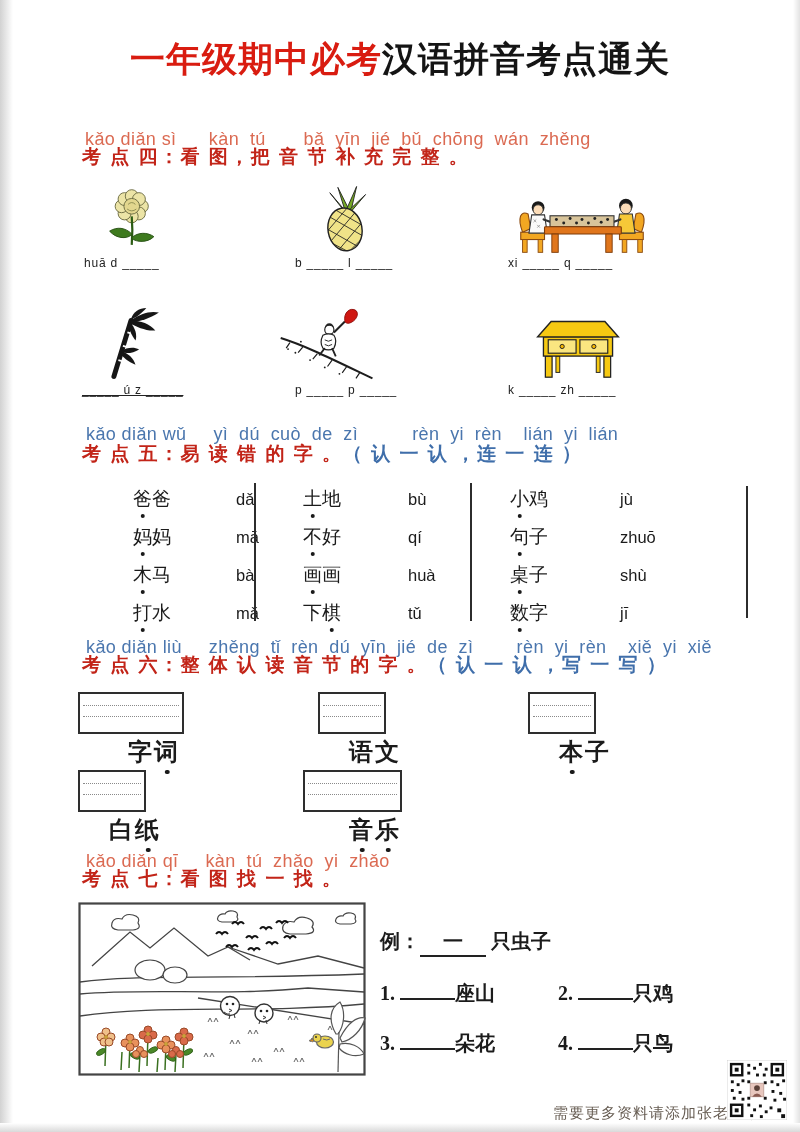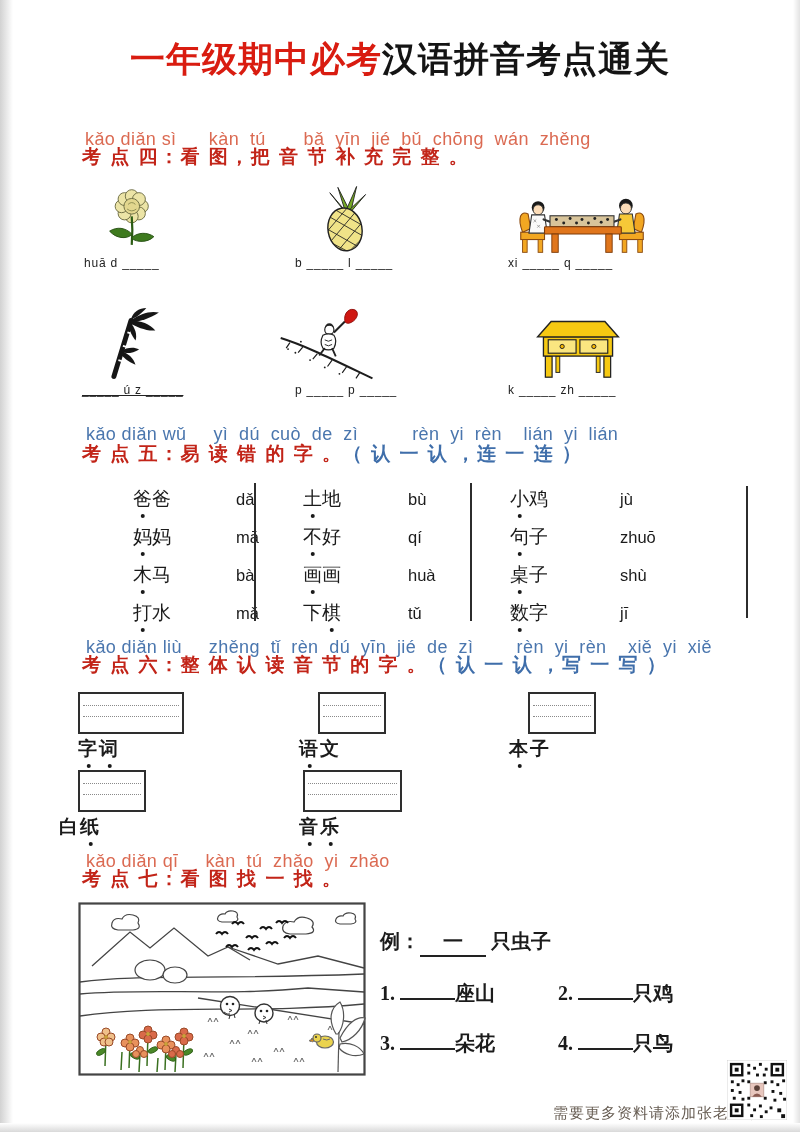--- a/index.html
+++ b/index.html
@@ -27,22 +27,22 @@
   .pyn{font-size:16.5px;color:#1b1b1b;}
   .dotted{position:relative;display:inline-block;}
   .dotted::after{content:'';position:absolute;left:50%;bottom:-6px;width:4.5px;height:4.5px;
                  border-radius:50%;background:#1a1a1a;transform:translateX(-50%);}
   .mgroup{display:grid;grid-auto-rows:38px;align-items:center;}
   .vline{width:2px;background:#2c2c2c;}
   .wbox{border:2px solid #2e2e2e;background:#fff;}
   .wbox::before,.wbox::after{content:'';position:absolute;left:3px;right:3px;border-top:1.6px dotted #8a8a8a;}
   .wbox::before{top:11px;}
   .wbox::after{top:22px;}
-  .wlabel{font-family:"Liberation Serif",serif;font-size:19px;font-weight:bold;color:#1b1b1b;
-          text-align:left;letter-spacing:2px;}
+  .wlabel{font-family:"Liberation Serif",serif;font-size:24px;font-weight:bold;color:#1b1b1b;
+          text-align:right;letter-spacing:2px;}
   .ex7{font-family:"Liberation Serif",serif;font-size:20px;font-weight:bold;color:#1b1b1b;white-space:pre;}
   .blank{display:inline-block;width:55px;height:15px;border-bottom:2px solid #222;vertical-align:baseline;}
   .exblank{display:inline-block;min-width:58px;text-align:center;border-bottom:2px solid #222;
            padding:0 4px;}
   .footnote{font-family:"Liberation Serif",serif;font-size:15px;color:#665c52;letter-spacing:1px;}
   svg{display:block;}
 </style>
 </head>
 <body>
 

